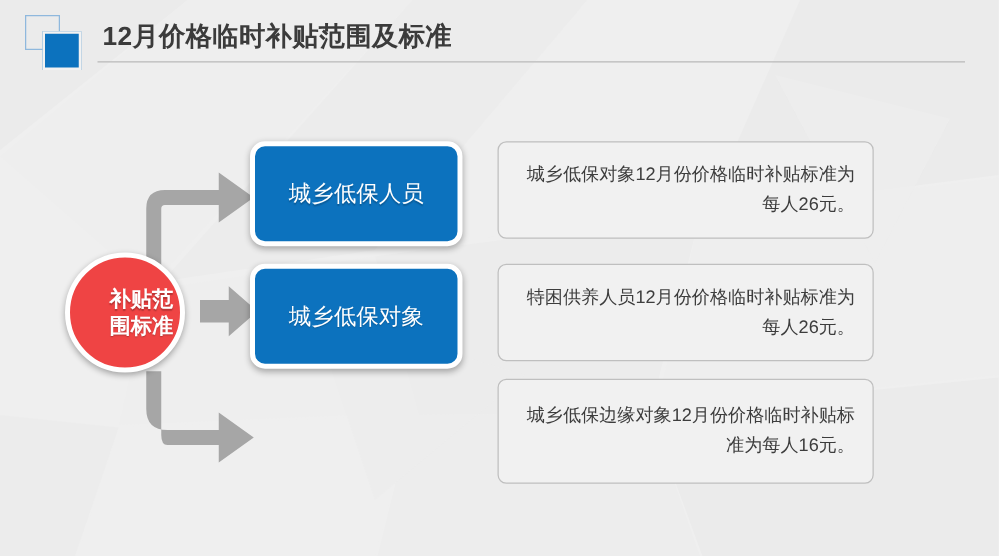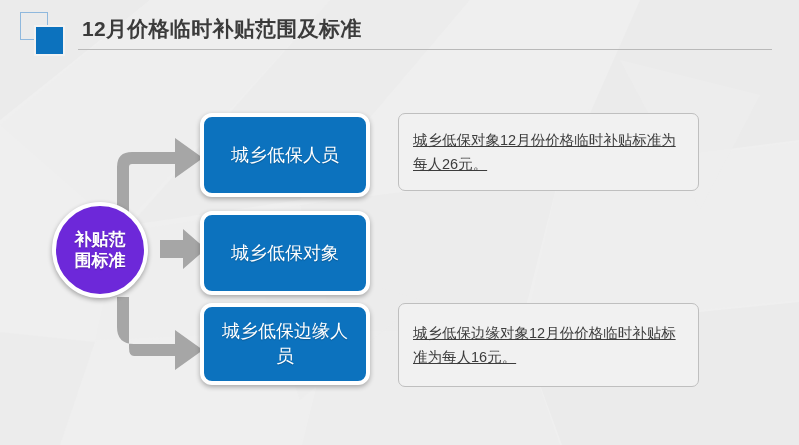--- a/index.html
+++ b/index.html
@@ -86,27 +86,27 @@
   }
 
   
   #hub {
     position: absolute;
     left: 52px;
     top: 202px;
     width: 96px;
     height: 96px;
     border-radius: 50%;
-    background: #6d28d9;
+    background: #ef4444;
     border: 4px solid #ffffff;
     box-sizing: border-box;
     box-shadow: 0 2px 5px rgba(0,0,0,0.33);
     display: flex;
     align-items: center;
-    justify-content: center;
+    justify-content: flex-end;
     z-index: 5;
   }
   #hub-label {
     color: #ffffff;
     font-size: 17px;
     font-weight: bold;
     line-height: 21px;
     text-align: center;
     width: 62px;
     text-shadow: 0 1px 1px rgba(0,0,0,0.25);
@@ -173,22 +173,21 @@
     align-items: center;
   }
   #row-0 .desc-box, #row-1 .desc-box { height: 78px; }
   #row-2 .desc-box { height: 84px; }
 
   .desc-text {
     color: #3d3d3d;
     font-size: 14.5px;
     line-height: 24px;
     padding: 0 14px;
-    text-align: left;
-    text-decoration: underline;
+    text-align: right;
   }
 </style>
 </head>
 <body>
 
 <div id="slide">
 
   <svg id="bg-pattern" viewBox="0 0 799 445" preserveAspectRatio="none" aria-hidden="true">
     <rect x="0" y="0" width="799" height="445" fill="#efefef"></rect>
     <polygon points="0,0 150,0 0,120" fill="#ebebeb"></polygon>
@@ -268,24 +267,24 @@
     </div>
     <div class="desc-box">
       <div class="desc-text">城乡低保对象12月份价格临时补贴标准为每人26元。</div>
     </div>
   </div>
 
   <div class="row" id="row-1">
     <div class="cat-box">
       <div class="cat-label">城乡低保对象</div>
     </div>
+    <div class="desc-box">
+      <div class="desc-text">特困供养人员12月份价格临时补贴标准为每人26元。</div>
+    </div>
   </div>
 
   <div class="row" id="row-2">
-    <div class="cat-box">
-      <div class="cat-label">城乡低保边缘人员</div>
-    </div>
     <div class="desc-box">
       <div class="desc-text">城乡低保边缘对象12月份价格临时补贴标准为每人16元。</div>
     </div>
   </div>
 
 </div>
 
 </body></html>

